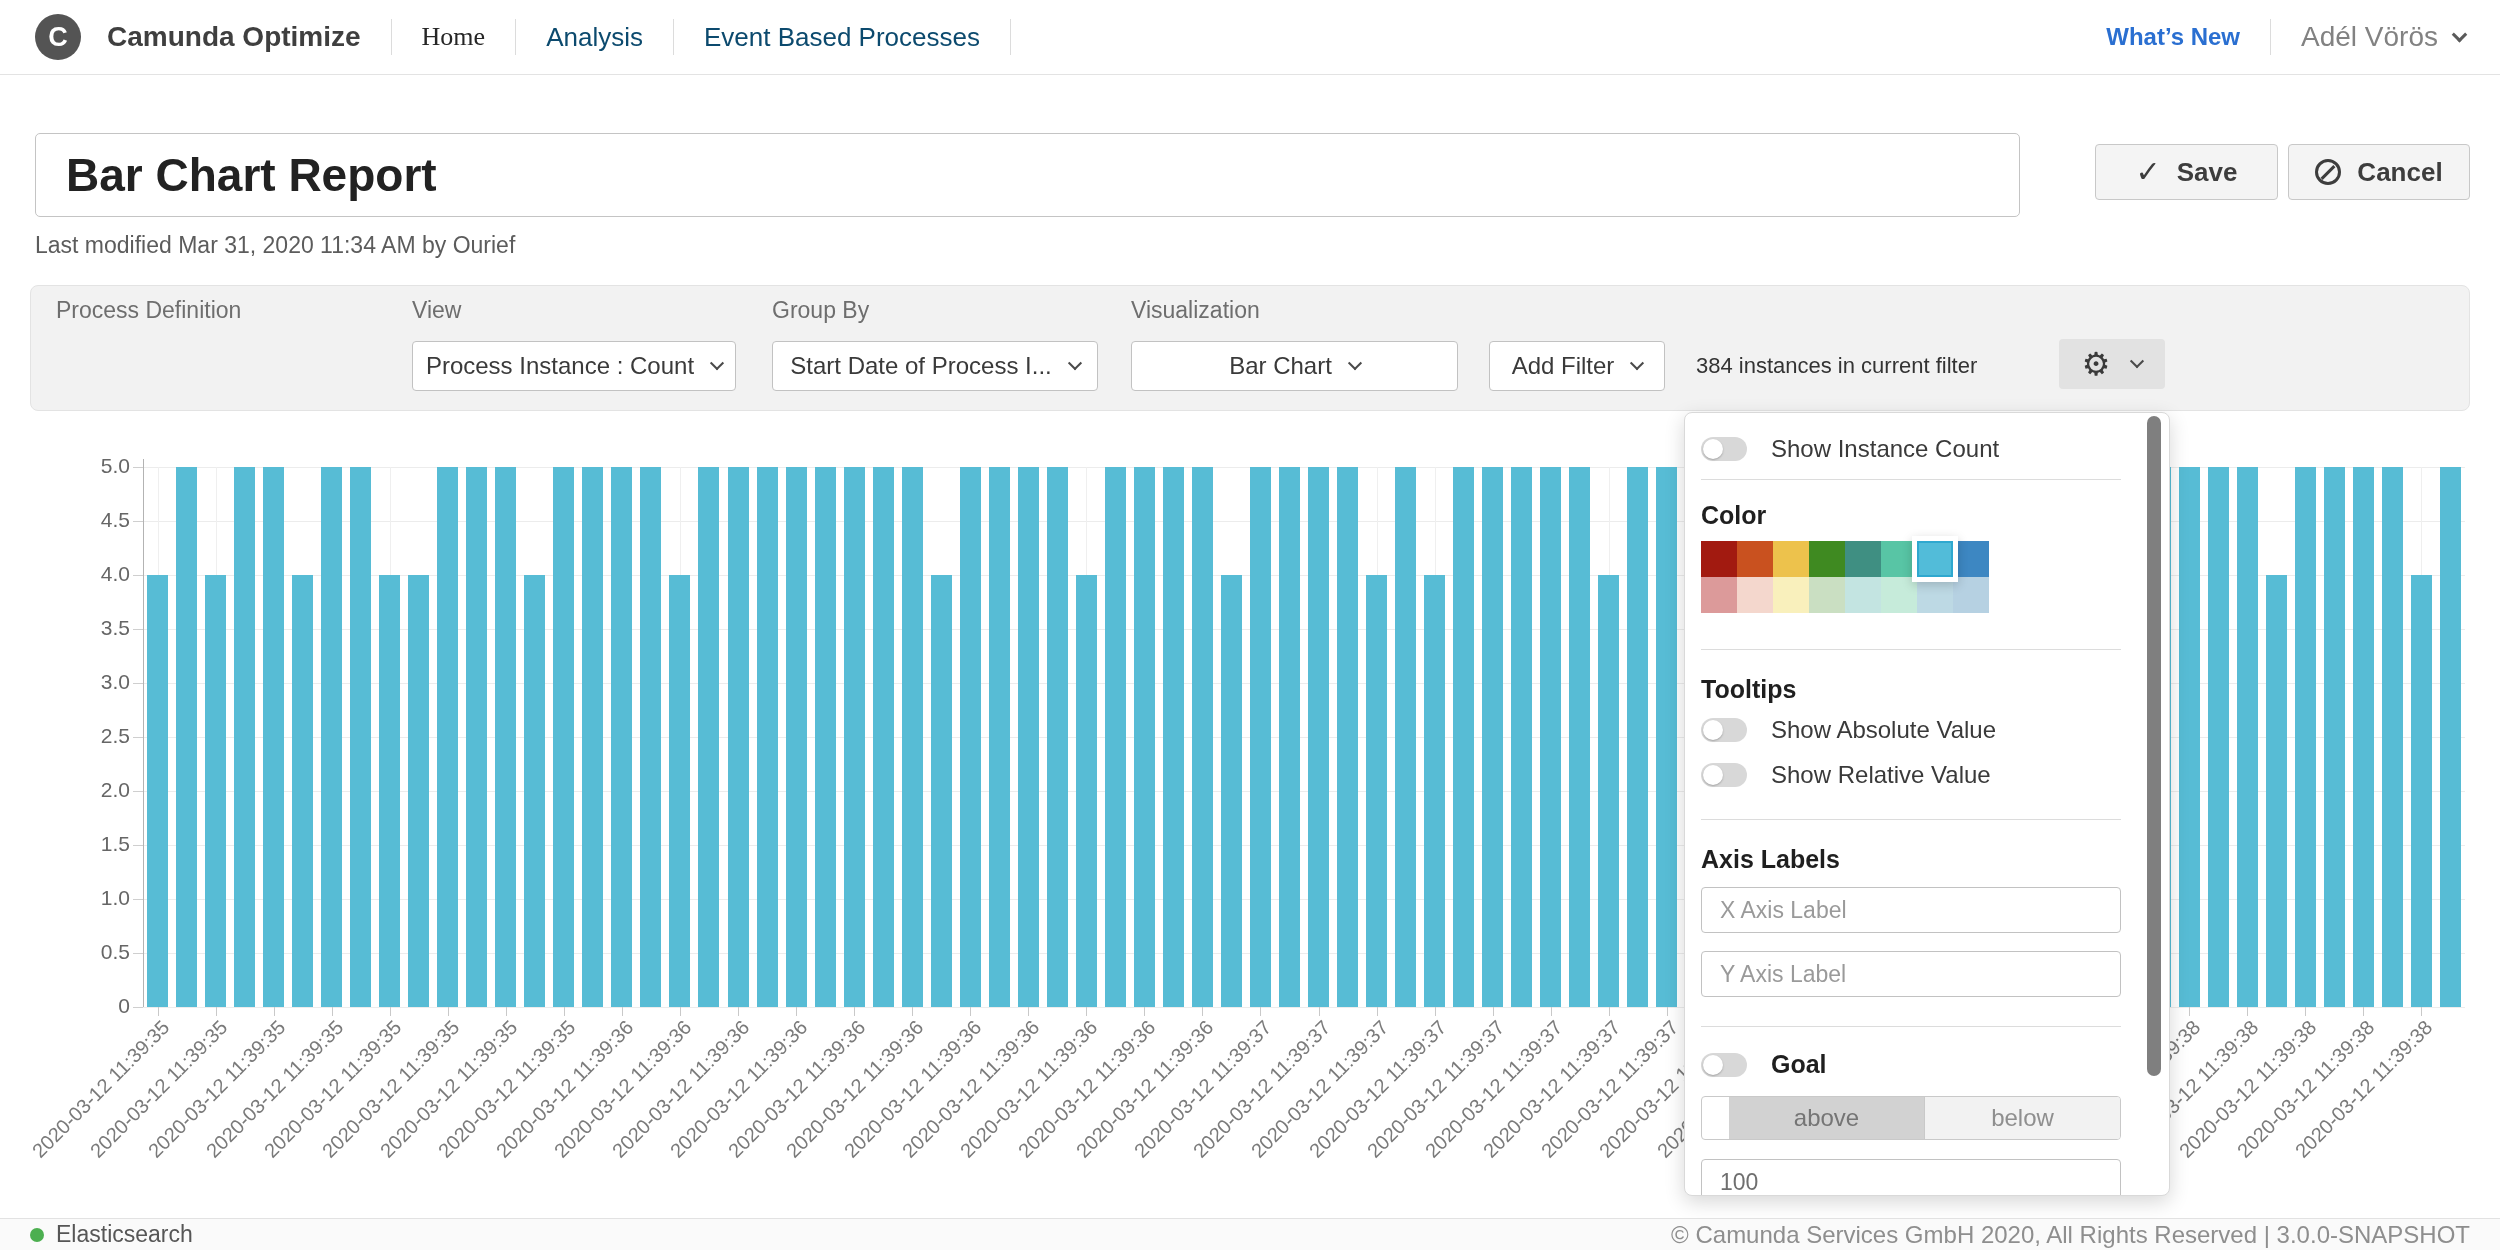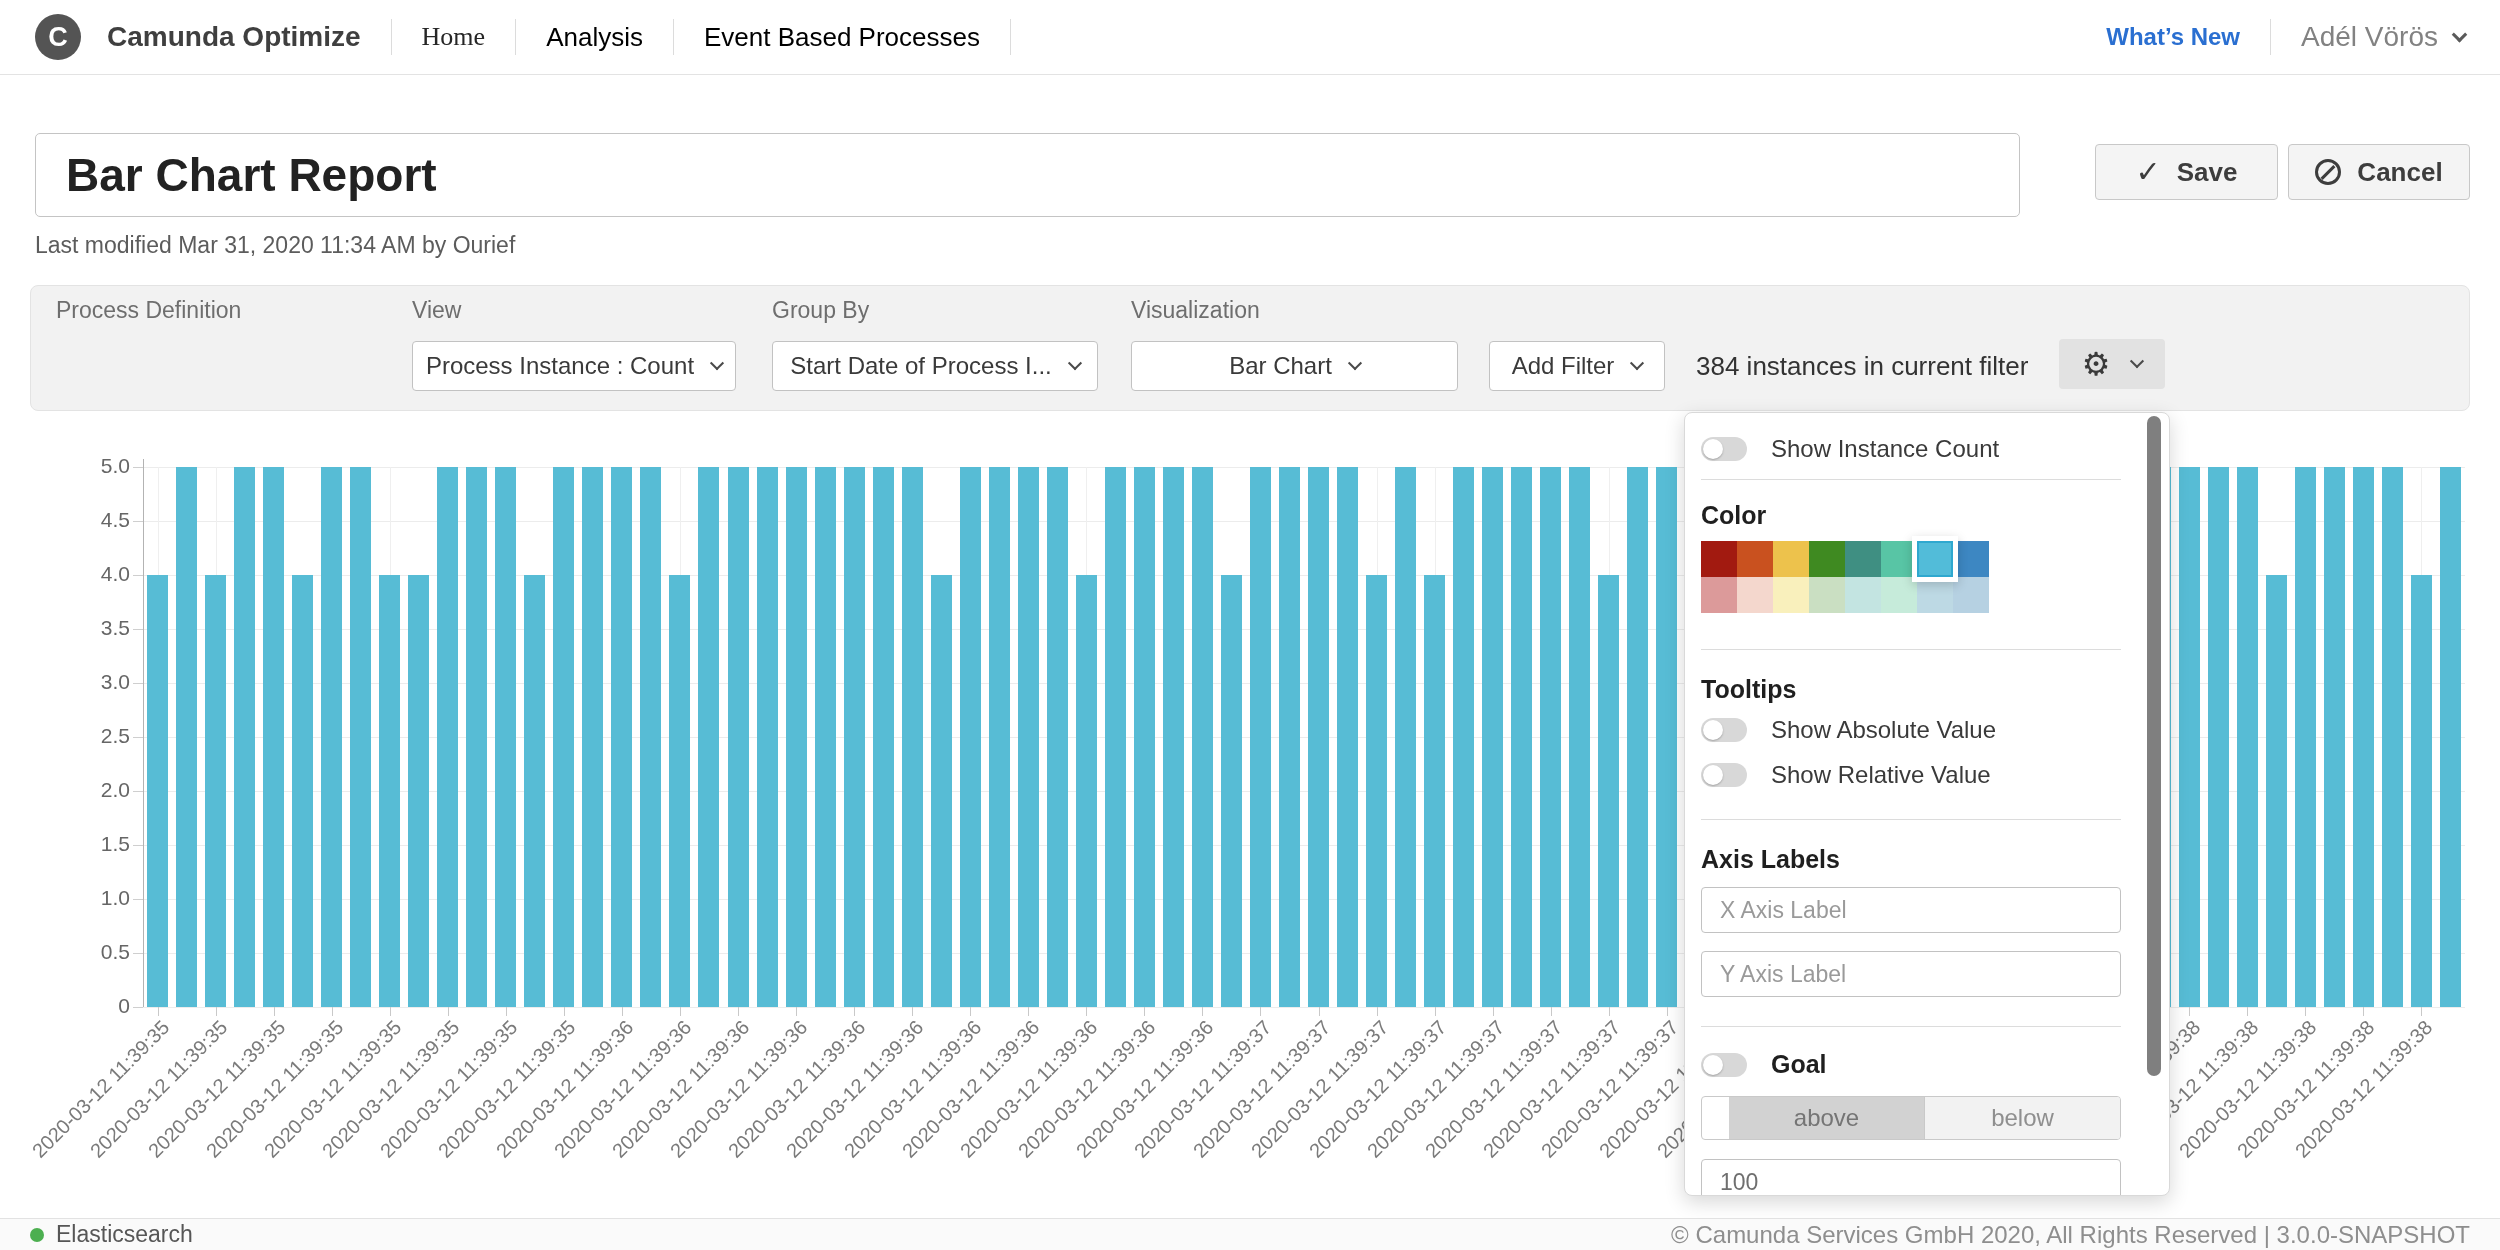--- a/index.html
+++ b/index.html
@@ -10,21 +10,21 @@
 
   
   .navbar { position:absolute; top:0; left:0; width:2500px; height:75px;
             background:#fff; border-bottom:1px solid #e3e3e3;
             display:flex; align-items:center; padding:0 35px; z-index:6; }
   .logo { width:46px; height:46px; border-radius:50%; background:#545454;
           color:#fff; font-weight:bold; font-size:27px; display:flex;
           align-items:center; justify-content:center; margin-right:26px; }
   .brand { font-size:28px; font-weight:bold; color:#3f3f3f; }
   .vsep { width:1px; height:36px; background:#dcdcdc; margin:0 30px; }
-  .nav-item { font-size:26px; color:#000000; cursor:pointer; }
+  .nav-item { font-size:26px; color:#0c4a6e; cursor:pointer; }
   .nav-item.active { color:#262626; font-weight:500;font-family:Liberation Serif, serif; }
   .nav-spacer { flex:1; }
   .whats-new { font-size:24px; font-weight:bold; color:#2a6fd1; cursor:pointer; }
   .user-menu { font-size:28px; color:#828282; display:flex; align-items:center; cursor:pointer; }
   .chev { display:inline-block; width:11px; height:11px;
           border-right:3px solid #5a5a5a; border-bottom:3px solid #5a5a5a;
           transform:rotate(45deg) translate(-2px,-2px); margin-left:16px; }
 
   
   .title-box { position:absolute; left:35px; top:133px; width:1985px; height:84px;
@@ -48,21 +48,21 @@
   
   .panel { position:absolute; left:30px; top:285px; width:2440px; height:126px;
            background:#f2f2f2; border:1px solid #e3e3e3; border-radius:8px; z-index:2; }
   .ctl-label { position:absolute; top:11px; font-size:23px; color:#6e6e6e; }
   .select { position:absolute; top:55px; height:50px; background:#fff;
             border:1px solid #c2c2c2; border-radius:4px; display:flex;
             align-items:center; justify-content:center; gap:16px;
             font-size:24px; color:#3a3a3a; cursor:pointer; }
   .select .chev, .gear-btn .chev { border-color:#4a4a4a; border-width:2.5px; width:10px; height:10px; margin-left:2px; }
   .count-text { position:absolute; left:1665px; top:55px; height:50px; display:flex;
-                align-items:center; font-size:26px; color:#333; }
+                align-items:center; font-size:22px; color:#333; }
   .gear-btn { position:absolute; left:2028px; top:53px; width:106px; height:50px;
               background:#e2e2e2; border-radius:4px; display:flex; align-items:center;
               justify-content:center; gap:20px; cursor:pointer; }
   .gear-glyph { font-family:"DejaVu Sans",sans-serif; font-size:32px; color:#3a3a3a; line-height:1; }
 
   
   #chart-layer { position:absolute; inset:0; z-index:1; }
   .gridline-h { position:absolute; height:1px; background:#ececec; }
   .gridline-v { position:absolute; width:1px; background:#efefef; }
   .y-axis-line { position:absolute; width:1px; background:#b3b3b3; }

